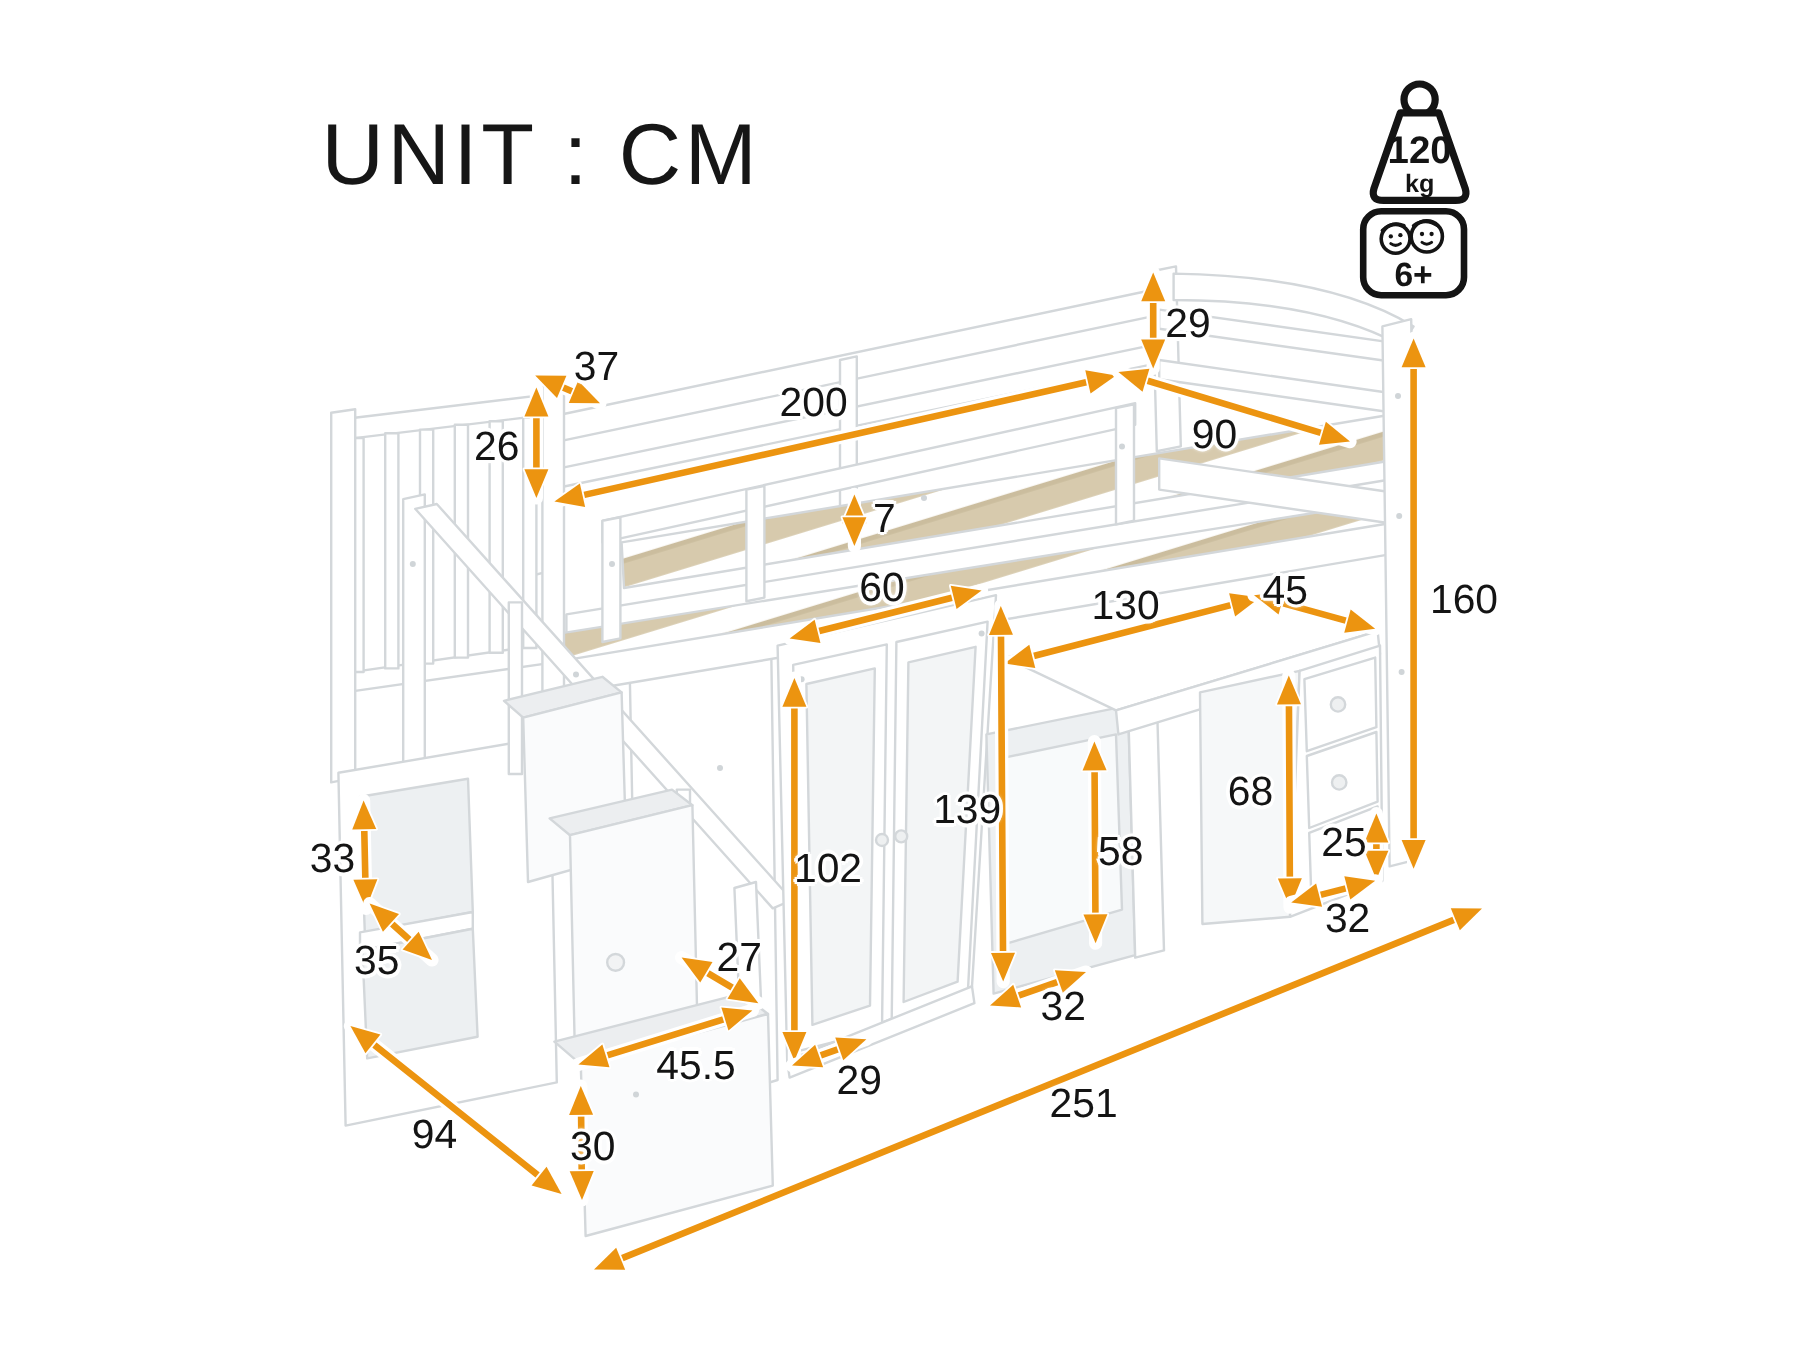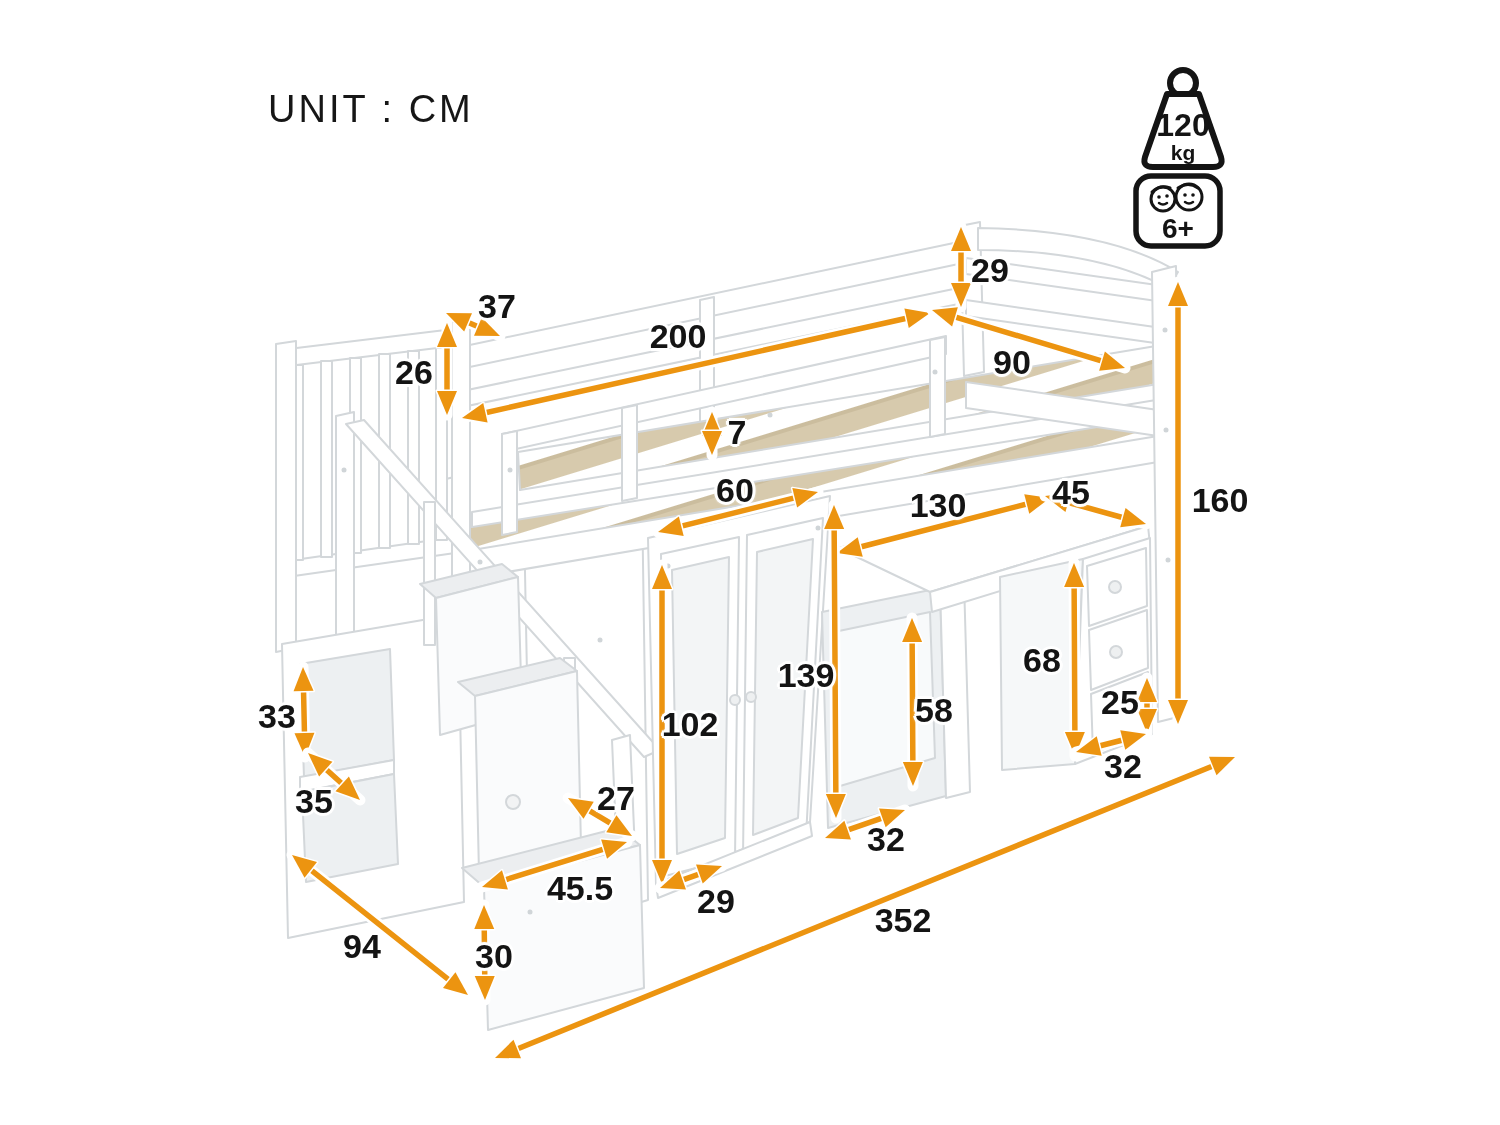--- a/index.html
+++ b/index.html
@@ -1,24 +1,24 @@
 <!DOCTYPE html>
 <html><head>
 <meta charset="utf-8">
 <style>
   html,body{margin:0;padding:0;background:#ffffff;}
   #stage{position:relative;width:1500px;height:1125px;background:#fff;overflow:hidden;
          font-family:"Liberation Sans",sans-serif;}
   #art{position:absolute;left:0;top:0;}
   .dim{position:absolute;transform:translate(-50%,-50%);
-       font-family:"Liberation Sans",sans-serif;font-weight:700;font-size:34px;color:#141414;
+       font-family:"Liberation Sans",sans-serif;font-weight:400;font-size:34px;color:#141414;
        white-space:nowrap;line-height:1;
        text-shadow:0 0 4px #fff,0 0 4px #fff,0 0 5px #fff,2px 2px 0 #fff,-2px 2px 0 #fff,
                    2px -2px 0 #fff,-2px -2px 0 #fff,3px 0 0 #fff,-3px 0 0 #fff,0 3px 0 #fff,0 -3px 0 #fff;}
-  #unit-title{position:absolute;left:268px;top:88px;font-size:38px;font-weight:300;
+  #unit-title{position:absolute;left:268px;top:88px;font-size:72px;font-weight:300;
        letter-spacing:3px;color:#161616;}
   .badge{position:absolute;}
 </style>
 </head>
 <body>
 
 <div id="stage">
 
   <svg id="art" width="1500" height="1125" viewBox="0 0 1500 1125">
     <defs>
@@ -278,14 +278,14 @@
   <div class="dim" style="left:1120px;top:702px">25</div>
   <div class="dim" style="left:1123px;top:766px">32</div>
   <div class="dim" style="left:886px;top:839px">32</div>
   <div class="dim" style="left:716px;top:901px">29</div>
   <div class="dim" style="left:277px;top:716px">33</div>
   <div class="dim" style="left:314px;top:801px">35</div>
   <div class="dim" style="left:616px;top:798px">27</div>
   <div class="dim" style="left:580px;top:888px">45.5</div>
   <div class="dim" style="left:494px;top:956px">30</div>
   <div class="dim" style="left:362px;top:946px">94</div>
-  <div class="dim" style="left:903px;top:920px">352</div>
+  <div class="dim" style="left:903px;top:920px">251</div>
 </div>
 
 </body></html>

